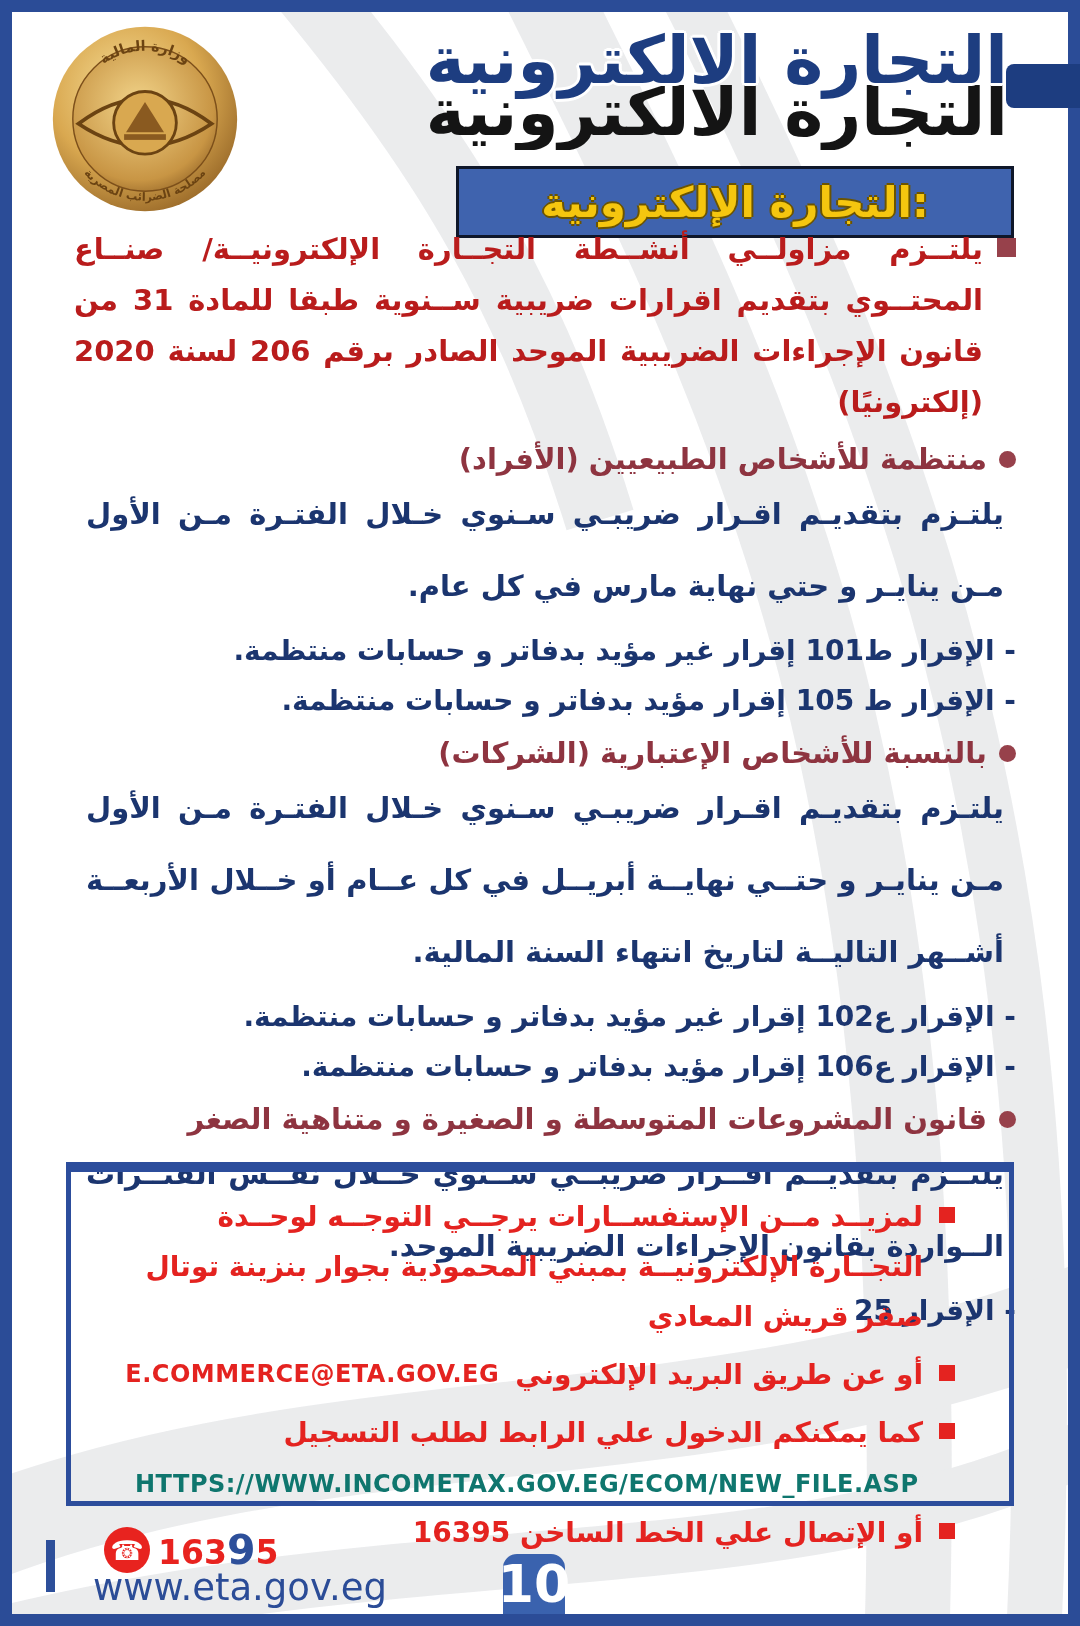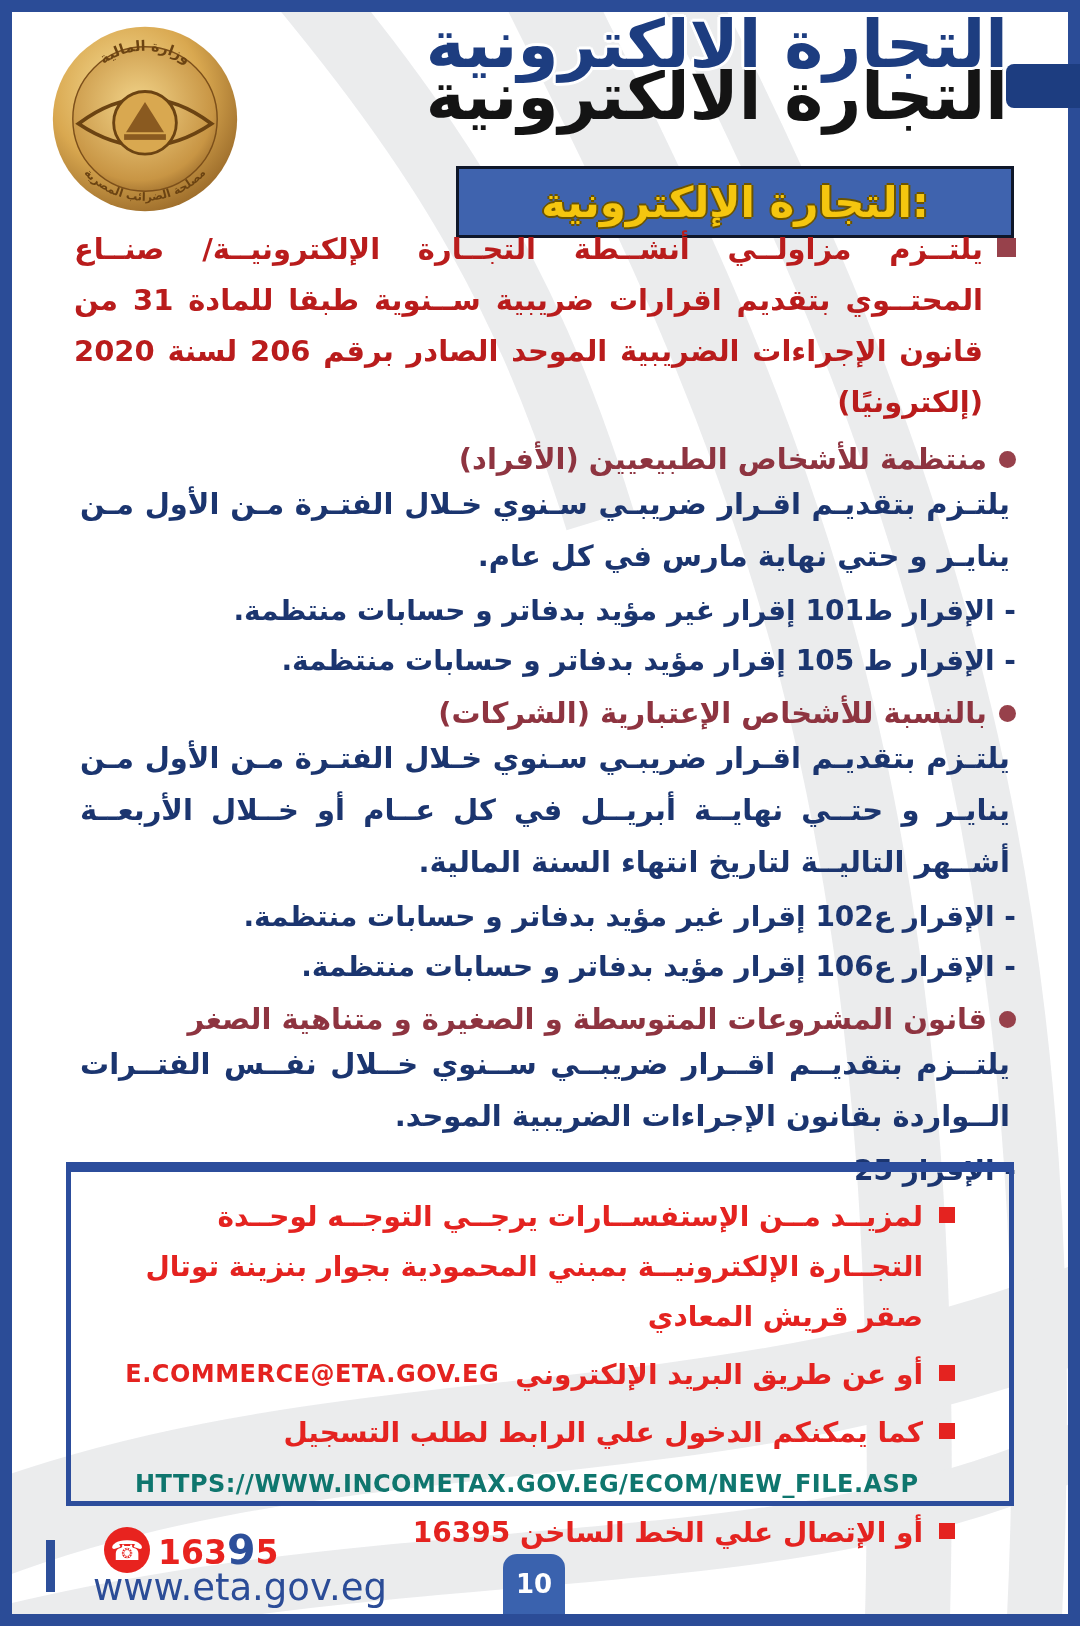--- a/index.html
+++ b/index.html
@@ -7,40 +7,40 @@
         font-family:"DejaVu Sans",sans-serif;}
   
   .frame{position:absolute;inset:0;border:12px solid #2b4c97;z-index:9;pointer-events:none;}
   
   .bg{position:absolute;inset:0;z-index:0;}
   
   .logo{position:absolute;left:50px;top:24px;width:190px;height:190px;z-index:2;}
   
   .title-clip{position:absolute;top:12px;right:72px;width:740px;height:138px;overflow:hidden;
               z-index:2;text-align:right;direction:rtl;}
-  .big-title{margin:0;padding-top:0;font-size:66px;font-weight:bold;color:#1d3d80;line-height:1;
+  .big-title{margin:0;padding-top:16px;font-size:66px;font-weight:bold;color:#1d3d80;line-height:1;
      text-shadow:3px 0 0 #fff,-3px 0 0 #fff,0 3px 0 #fff,0 -3px 0 #fff,
                  2px 2px 0 #fff,-2px -2px 0 #fff,2px -2px 0 #fff,-2px 2px 0 #fff,
                  0 52px 0 #141414;}
   .title-tab{position:absolute;top:64px;right:0;width:74px;height:44px;background:#1d3d80;
              border-radius:8px 0 0 8px;z-index:10;}
   
   .banner{position:absolute;top:166px;right:66px;width:552px;height:66px;background:#3f63ae;
           display:flex;align-items:center;justify-content:center;z-index:2;border:3px solid #0f172a;}
   .banner-text{color:#f5c60f;font-size:42px;font-weight:bold;
      text-shadow:2px 0 0 #6b5400,-2px 0 0 #6b5400,0 2px 0 #6b5400,0 -2px 0 #6b5400;}
   
   .content{position:absolute;top:224px;right:64px;left:74px;z-index:2;direction:rtl;}
   .intro{display:flex;gap:14px;}
   .sq{width:19px;height:19px;background:#97414b;margin-top:14px;flex:none;}
   .intro p{margin:0;font-size:29px;font-weight:bold;color:#b91c1c;line-height:51px;text-align:justify;}
   .sec-head{display:flex;align-items:center;gap:12px;margin:14px 0 2px;}
   .dot{width:17px;height:17px;border-radius:50%;background:#97414b;flex:none;}
   .sec-head .h{font-size:29px;font-weight:bold;color:#8e3440;}
-  .body-p{margin:2px 6px 0;font-size:29px;font-weight:bold;color:#1b356f;line-height:52px;text-align:justify;}
+  .body-p{margin:2px 12px 0;font-size:29px;font-weight:bold;color:#1b356f;line-height:72px;text-align:justify;}
   .item-p{margin:7px 0 0;font-size:28px;font-weight:bold;color:#1b356f;line-height:43px;}
   
   .cbox{position:absolute;top:1162px;left:66px;right:66px;height:344px;border:5px solid #2c4d9c;
         border-top-width:10px;z-index:2;direction:rtl;padding:20px 54px 0 34px;box-sizing:border-box;}
   .cbox-row{display:flex;gap:16px;align-items:flex-start;margin-bottom:8px;}
   .rsq{width:16px;height:16px;background:#e42320;margin-top:15px;flex:none;}
   .cbox-row p{margin:0;font-size:28px;font-weight:bold;color:#e42320;line-height:50px;}
   .email{direction:ltr;font-size:24px;font-weight:bold;color:#e42320;margin-inline-start:auto;
          margin-top:10px;letter-spacing:.5px;}
   .url-line{direction:ltr;text-align:left;font-size:24px;font-weight:bold;color:#0f766e;
@@ -48,21 +48,21 @@
   
   .vbar{position:absolute;left:46px;top:1540px;width:9px;height:52px;background:#2d4f9a;z-index:2;}
   .phone{position:absolute;left:104px;top:1526px;display:flex;align-items:center;gap:8px;z-index:2;}
   .phone-ic{width:46px;height:46px;border-radius:50%;background:#e8231f;color:#fff;display:flex;
             align-items:center;justify-content:center;font-size:27px;}
   .phone-num{font-weight:bold;font-size:33px;color:#e8231f;}
   .phone-num .n9{color:#2d4f9a;font-size:41px;}
   .site{position:absolute;left:93px;top:1566px;font-size:37px;color:#2b4c97;z-index:2;}
   .badge{position:absolute;left:503px;top:1554px;width:62px;height:60px;background:#3a62ae;
          border-radius:14px 14px 0 0;display:flex;align-items:center;justify-content:center;z-index:10;}
-  .badge span{color:#fff;font-size:26px;font-weight:bold;}
+  .badge span{color:#fff;font-size:52px;font-weight:bold;}
 </style>
 </head>
 <body>
 
 <div class="page">
 
   <svg class="bg" width="1080" height="1626" viewBox="0 0 1080 1626" aria-hidden="true">
     <g fill="none" stroke="#e9eaec" opacity="0.9">
       <path d="M 520 -60 C 760 420 940 760 905 1700" stroke-width="85"></path>
       <path d="M 660 -60 C 930 460 1080 900 1030 1700" stroke-width="55"></path>

